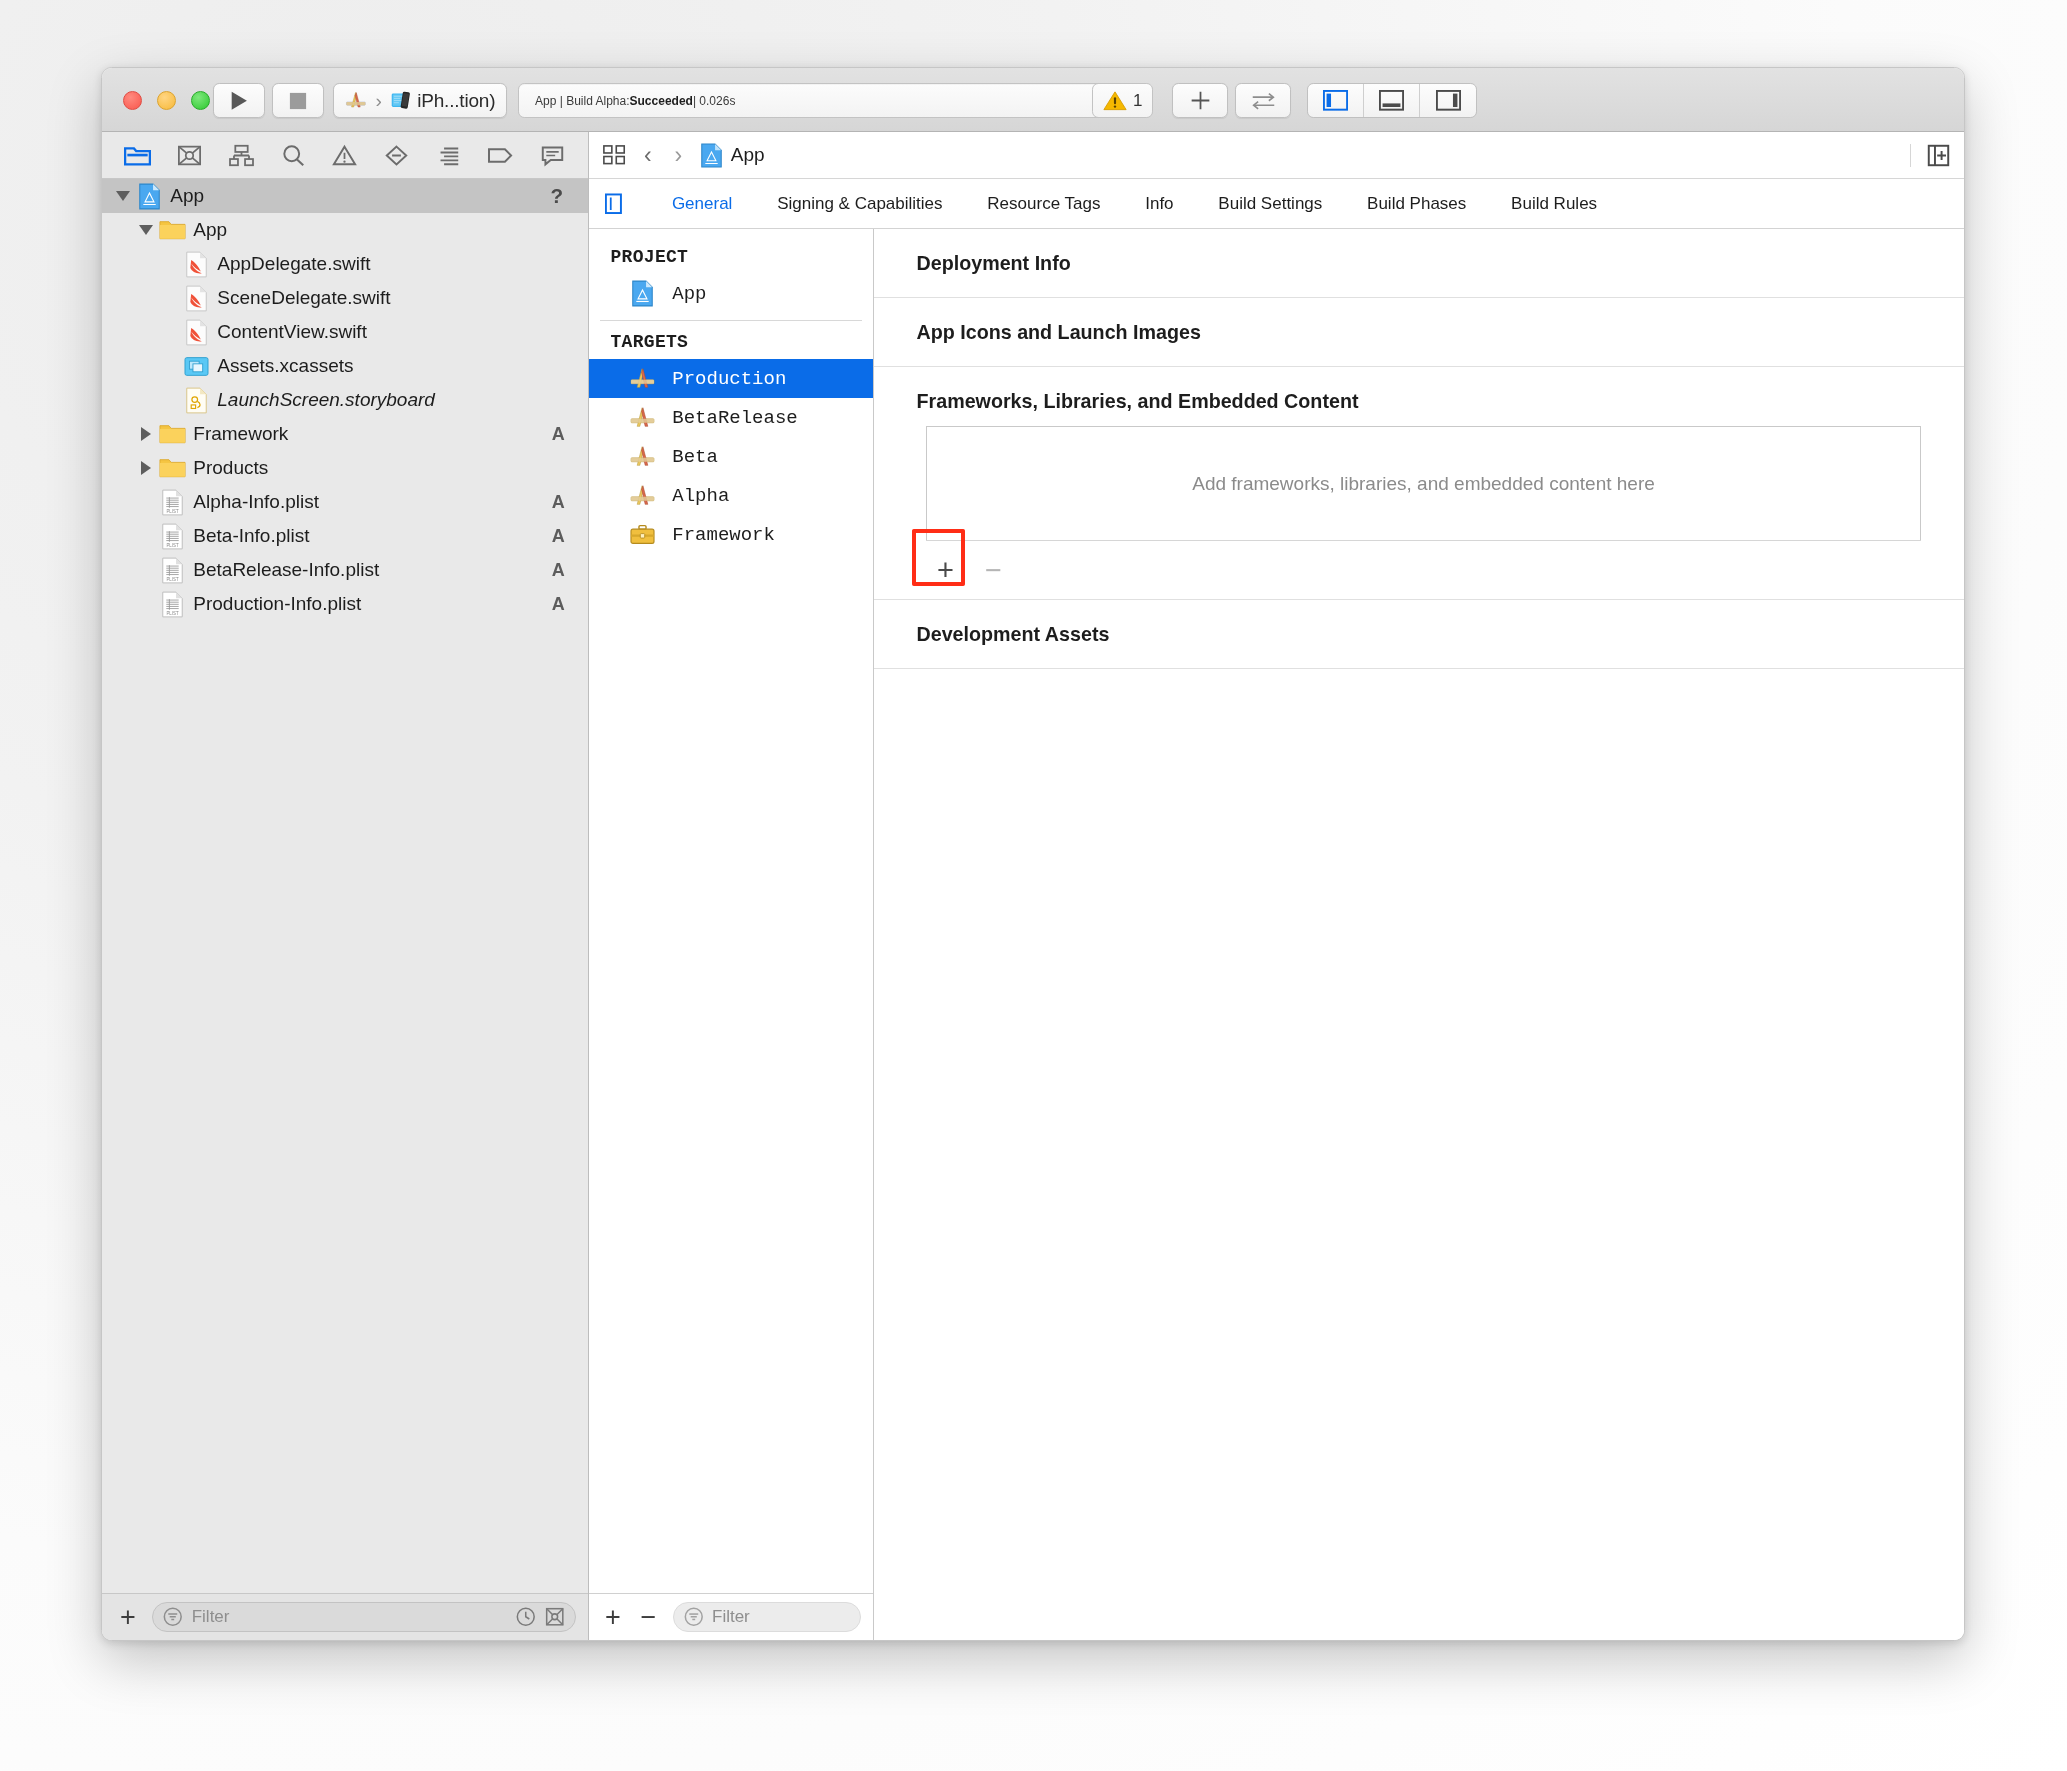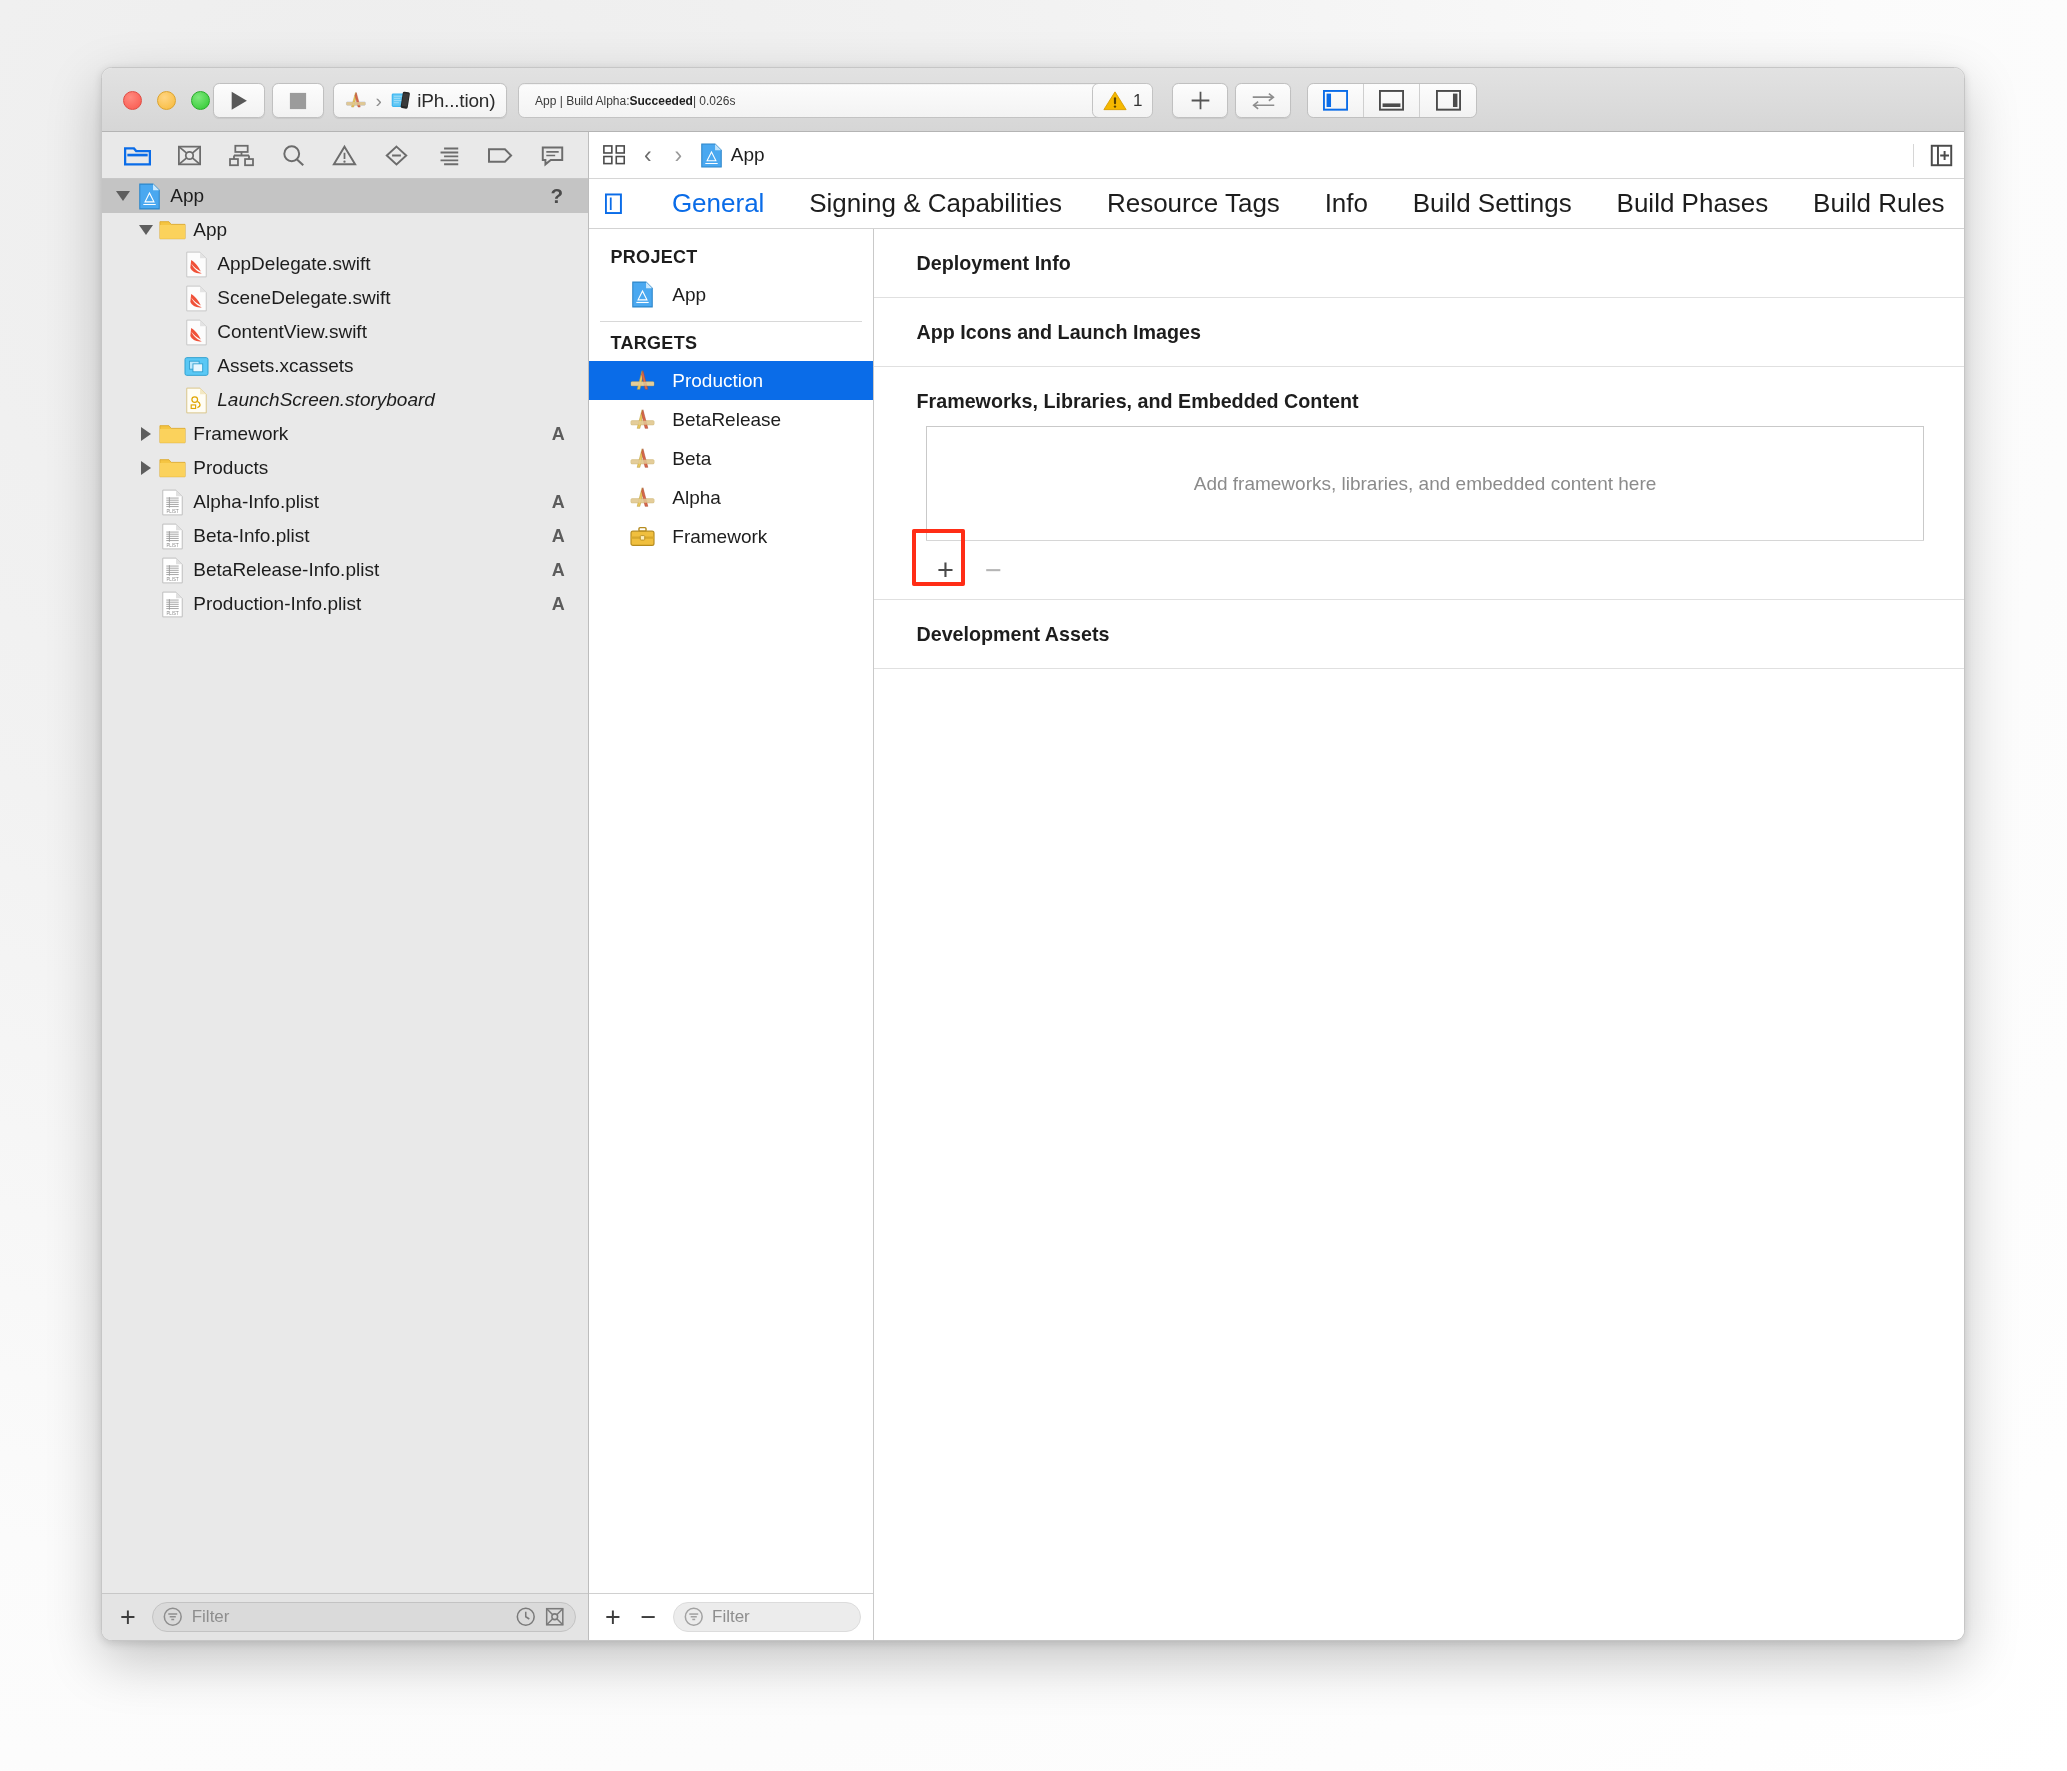--- a/index.html
+++ b/index.html
@@ -160,33 +160,33 @@
   #jumpbar .crumb { display: flex; align-items: center; gap: 8px; font-size: 19px; color: #1d1d1d; }
   #jumpbar .spacer { flex: 1 1 auto; }
   #assistant-toggle { padding-left: 16px; border-left: 0.9px solid #d6d6d6; display:flex; align-items:center;}
 
   #tabbar {
     height: 50px; flex: 0 0 50px; display: flex; align-items: center;
     border-bottom: 0.9px solid #d3d3d3; background: #ffffff; padding-left: 16px;
   }
   #tabbar .tabs { display: flex; align-items: center; gap: 0; margin-left: 21.5px; }
   .tab {
-    font-size: 26px; color: #1d1d1d; padding: 0 22.4px; cursor: default; white-space: nowrap;
+    font-size: 17px; color: #1d1d1d; padding: 0 22.4px; cursor: default; white-space: nowrap;
   }
   .tab.active { color: #0a6ce8; }
 
   #editor-split { flex: 1 1 auto; display: flex; min-height: 0; }
 
   
   #targets-pane {
     width: 285px; flex: 0 0 285px;
     border-right: 0.9px solid #c9c9c9;
     display: flex; flex-direction: column; background: #ffffff;
   }
-  #targets-list { flex: 1 1 auto; padding-top: 10.7px; overflow: hidden; }
+  #targets-list { flex: 1 1 auto; padding-top: 10.7px; overflow: hidden; font-family: Liberation Mono, monospace; }
   .tgroup {
     font-size: 18px; font-weight: bold; color: #1d1d1d;
     padding: 7.2px 0 7.2px 21.5px; letter-spacing: 0.3px;
   }
   .titem {
     height: 39px; display: flex; align-items: center; gap: 9px;
     padding-left: 38px; font-size: 19px; color: #1d1d1d; cursor: default;
   }
   .titem.selected { background: #0a6ce8; color: #ffffff; }
   .tdiv { height: 0.9px; background: #d8d8d8; margin: 7.2px 10.7px 3.6px 10.7px; }

